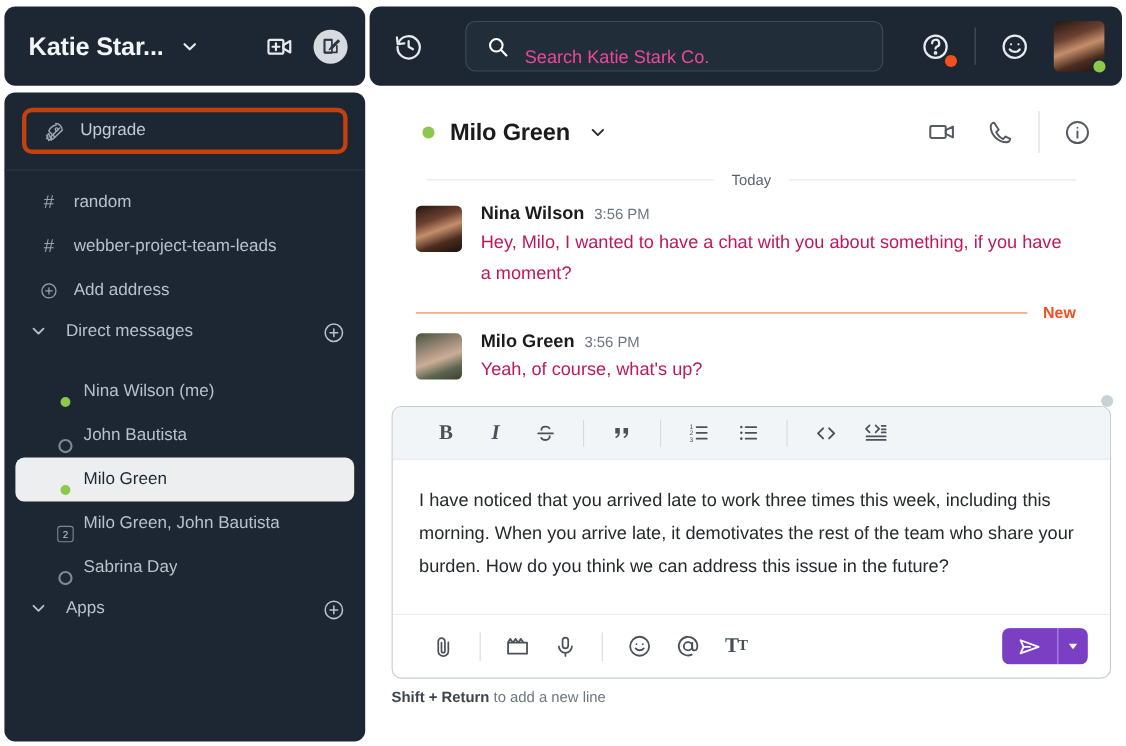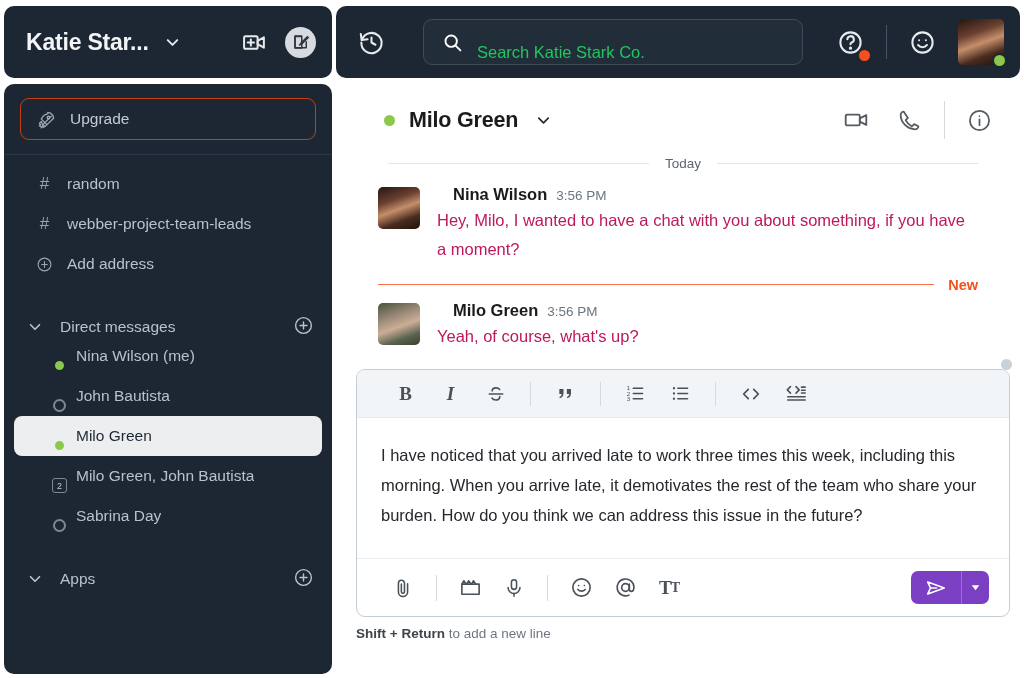--- a/index.html
+++ b/index.html
@@ -44,21 +44,21 @@
   .sidebar {
     background: #1d2733;
     border-radius: 10px;
     flex: 1;
     overflow: hidden;
     display: flex; flex-direction: column;
     position: relative;
   }
   .upgrade-wrap { padding: 14px 16px 14px 16px; flex-shrink: 0; }
   .upgrade-btn {
-    border: 1px solid #c2410c;
+    border: 4px solid #c2410c;
     border-radius: 9px;
     height: 42px;
     display: flex; align-items: center;
     padding: 0 16px; gap: 14px;
     cursor: pointer;
   }
   .upgrade-label { color: #c3cad2; font-size: 15.5px; }
   .sb-divider { height: 1px; background: #2b3744; }
 
   .sb-scroll { flex: 1; overflow: hidden; padding-top: 9px; }
@@ -70,21 +70,21 @@
     cursor: pointer;
     color: #b9c1ca;
     font-size: 15.5px;
     border-radius: 8px;
     margin: 0 10px;
   }
   .sb-row .lbl { white-space: nowrap; overflow: hidden; text-overflow: ellipsis; }
   .sb-row.active { background: #eceef0; color: #1d2733; }
   .sb-hash { color: #98a3ae; font-size: 17px; font-weight: 500; width: 17px; text-align: center; flex-shrink: 0;}
   .sb-sect {
-    display: flex; align-items: flex-end;
+    display: flex; align-items: flex-start;
     height: 44px; padding: 0 18px 0 22px;
     gap: 16px; color: #b9c1ca; font-size: 15.5px;
     margin-top: 8px;
     cursor: pointer;
   }
   .sb-sect .lbl { flex: 1; }
   .avatar-wrap { position: relative; width: 26px; height: 26px; flex-shrink: 0; }
   .av {
     width: 26px; height: 26px; border-radius: 4px;
     background-size: cover; background-position: center;
@@ -121,21 +121,21 @@
     padding: 0 16px 0 18px; gap: 8px; flex-shrink: 0;
   }
   .tb-icon { display:flex; align-items:center; justify-content:center; cursor:pointer; padding: 4px; }
   .searchbox {
     flex: 1; height: 46px; margin: 0 22px 0 26px;
     border: 1px solid #3e4b58; border-radius: 9px;
     background: #222d3a;
     display: flex; align-items: center; gap: 14px;
     padding: 0 18px; cursor: text;
   }
-  .search-ph { color: #22c55e; font-size: 16.5px; margin-top: 20px; }
+  .search-ph { color: #ec4899; font-size: 16.5px; margin-top: 20px; }
   .help-wrap { position: relative; display: flex; cursor: pointer; }
   .help-badge {
     position: absolute; right: -2px; bottom: -1px;
     width: 11px; height: 11px; border-radius: 50%;
     background: #f4501e;
   }
   .tb-sep { width: 1px; height: 34px; background: #475461; margin: 0 10px; }
   .me-avatar-wrap { position: relative; width: 46px; height: 46px; margin-left: 10px; cursor: pointer; }
   .me-avatar { width: 46px; height: 46px; border-radius: 5px; overflow: hidden; }
   .me-dot {
@@ -163,21 +163,21 @@
 
   .day-sep { display: flex; align-items: center; padding: 0 42px 0 42px; margin-bottom: 14px; }
   .day-line { flex: 1; height: 1px; background: #e2e5e8; }
   .day-label { font-size: 13.5px; color: #5b6470; padding: 0 16px; }
 
   .messages { padding: 0 42px 0 32px; flex-shrink: 0; }
   .msg { display: flex; gap: 17px; padding-bottom: 6px; }
   .msg-av { width: 42px; height: 42px; border-radius: 5px; overflow: hidden; flex-shrink: 0; margin-top: 2px; }
   .msg-body { flex: 1; min-width: 0; }
   .msg-head { display: flex; align-items: baseline; gap: 9px; margin-bottom: 2px; }
-  .msg-author { font-size: 16.5px; font-weight: 700; color: #1b1b1b; margin-left: 16px; }
+  .msg-author { font-size: 16.5px; font-weight: 700; color: #1b1b1b; }
   .msg-time { font-size: 13.5px; color: #6d7680; }
   .msg-text { font-size: 16.5px; color: #be185d; line-height: 1.78; }
 
   .new-sep { display: flex; align-items: center; margin: 6px 0 8px 0; padding: 0 42px 0 32px; }
   .new-line { flex: 1; height: 1.5px; background: #f4764a; }
   .new-label { color: #f4501e; font-size: 14.5px; font-weight: 700; padding-left: 14px; }
 
   .scroll-thumb {
     position: absolute; right: 8px; top: 275px;
     width: 11px; height: 11px; border-radius: 6px;

